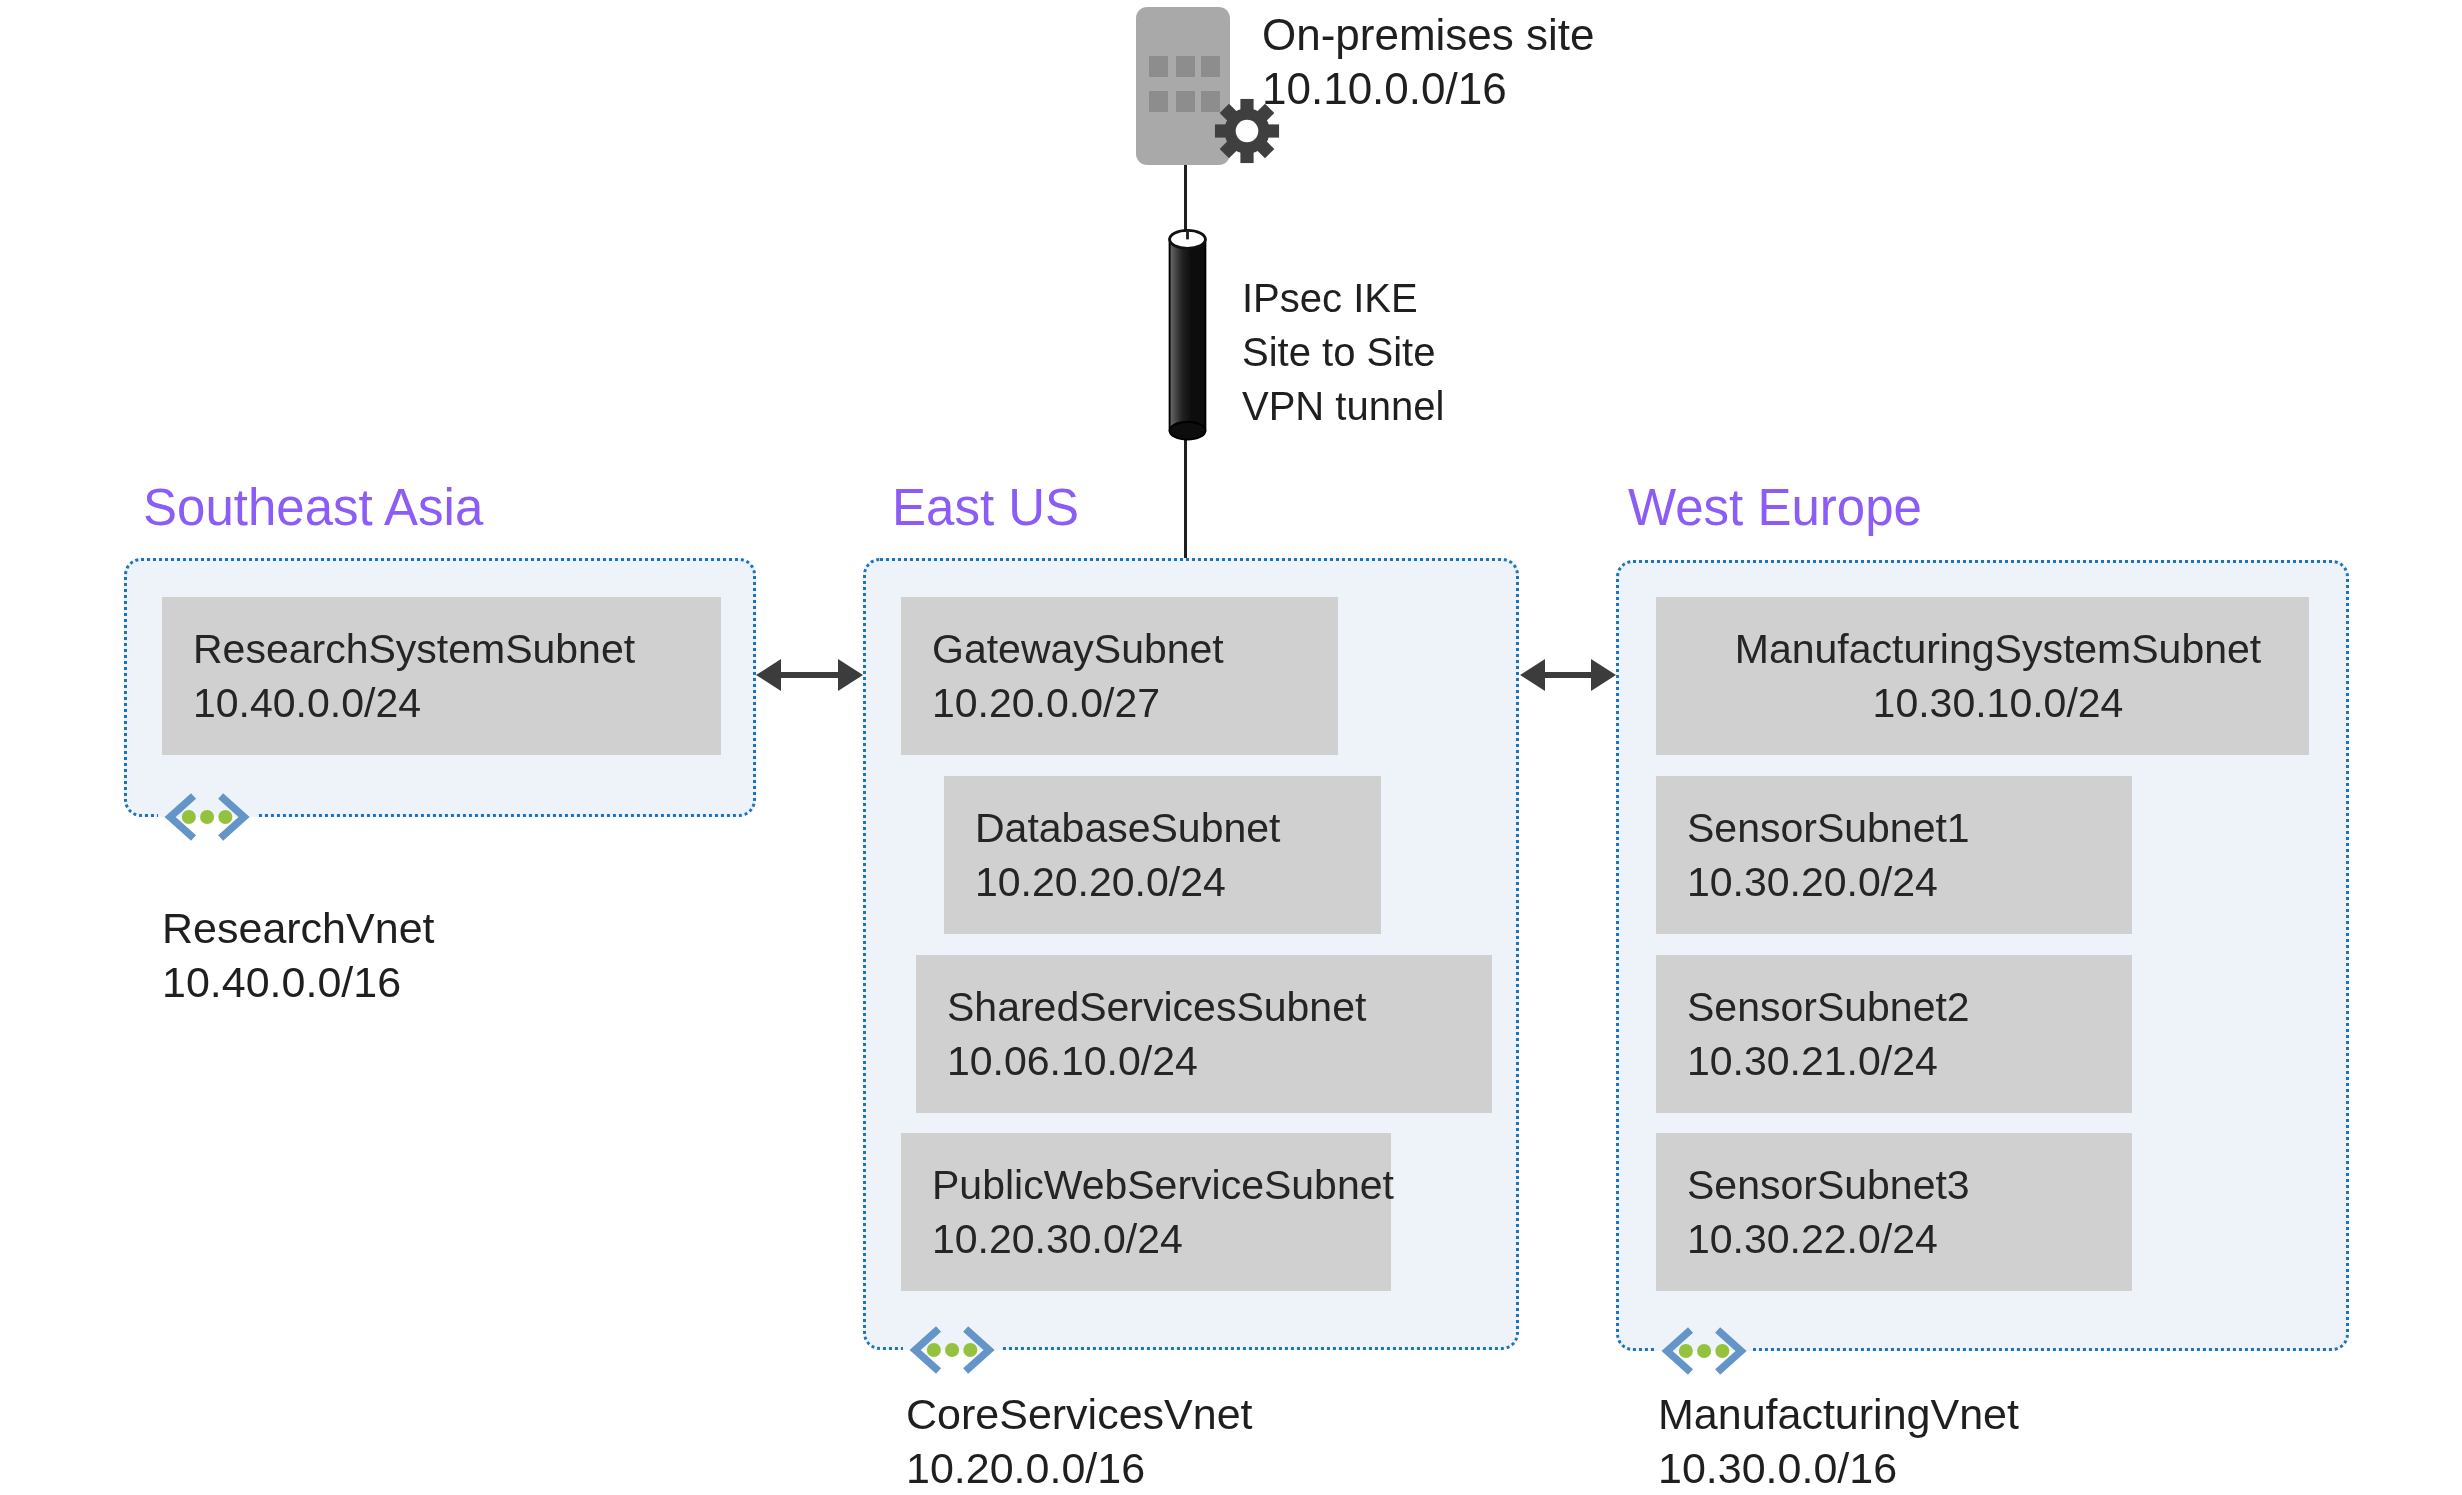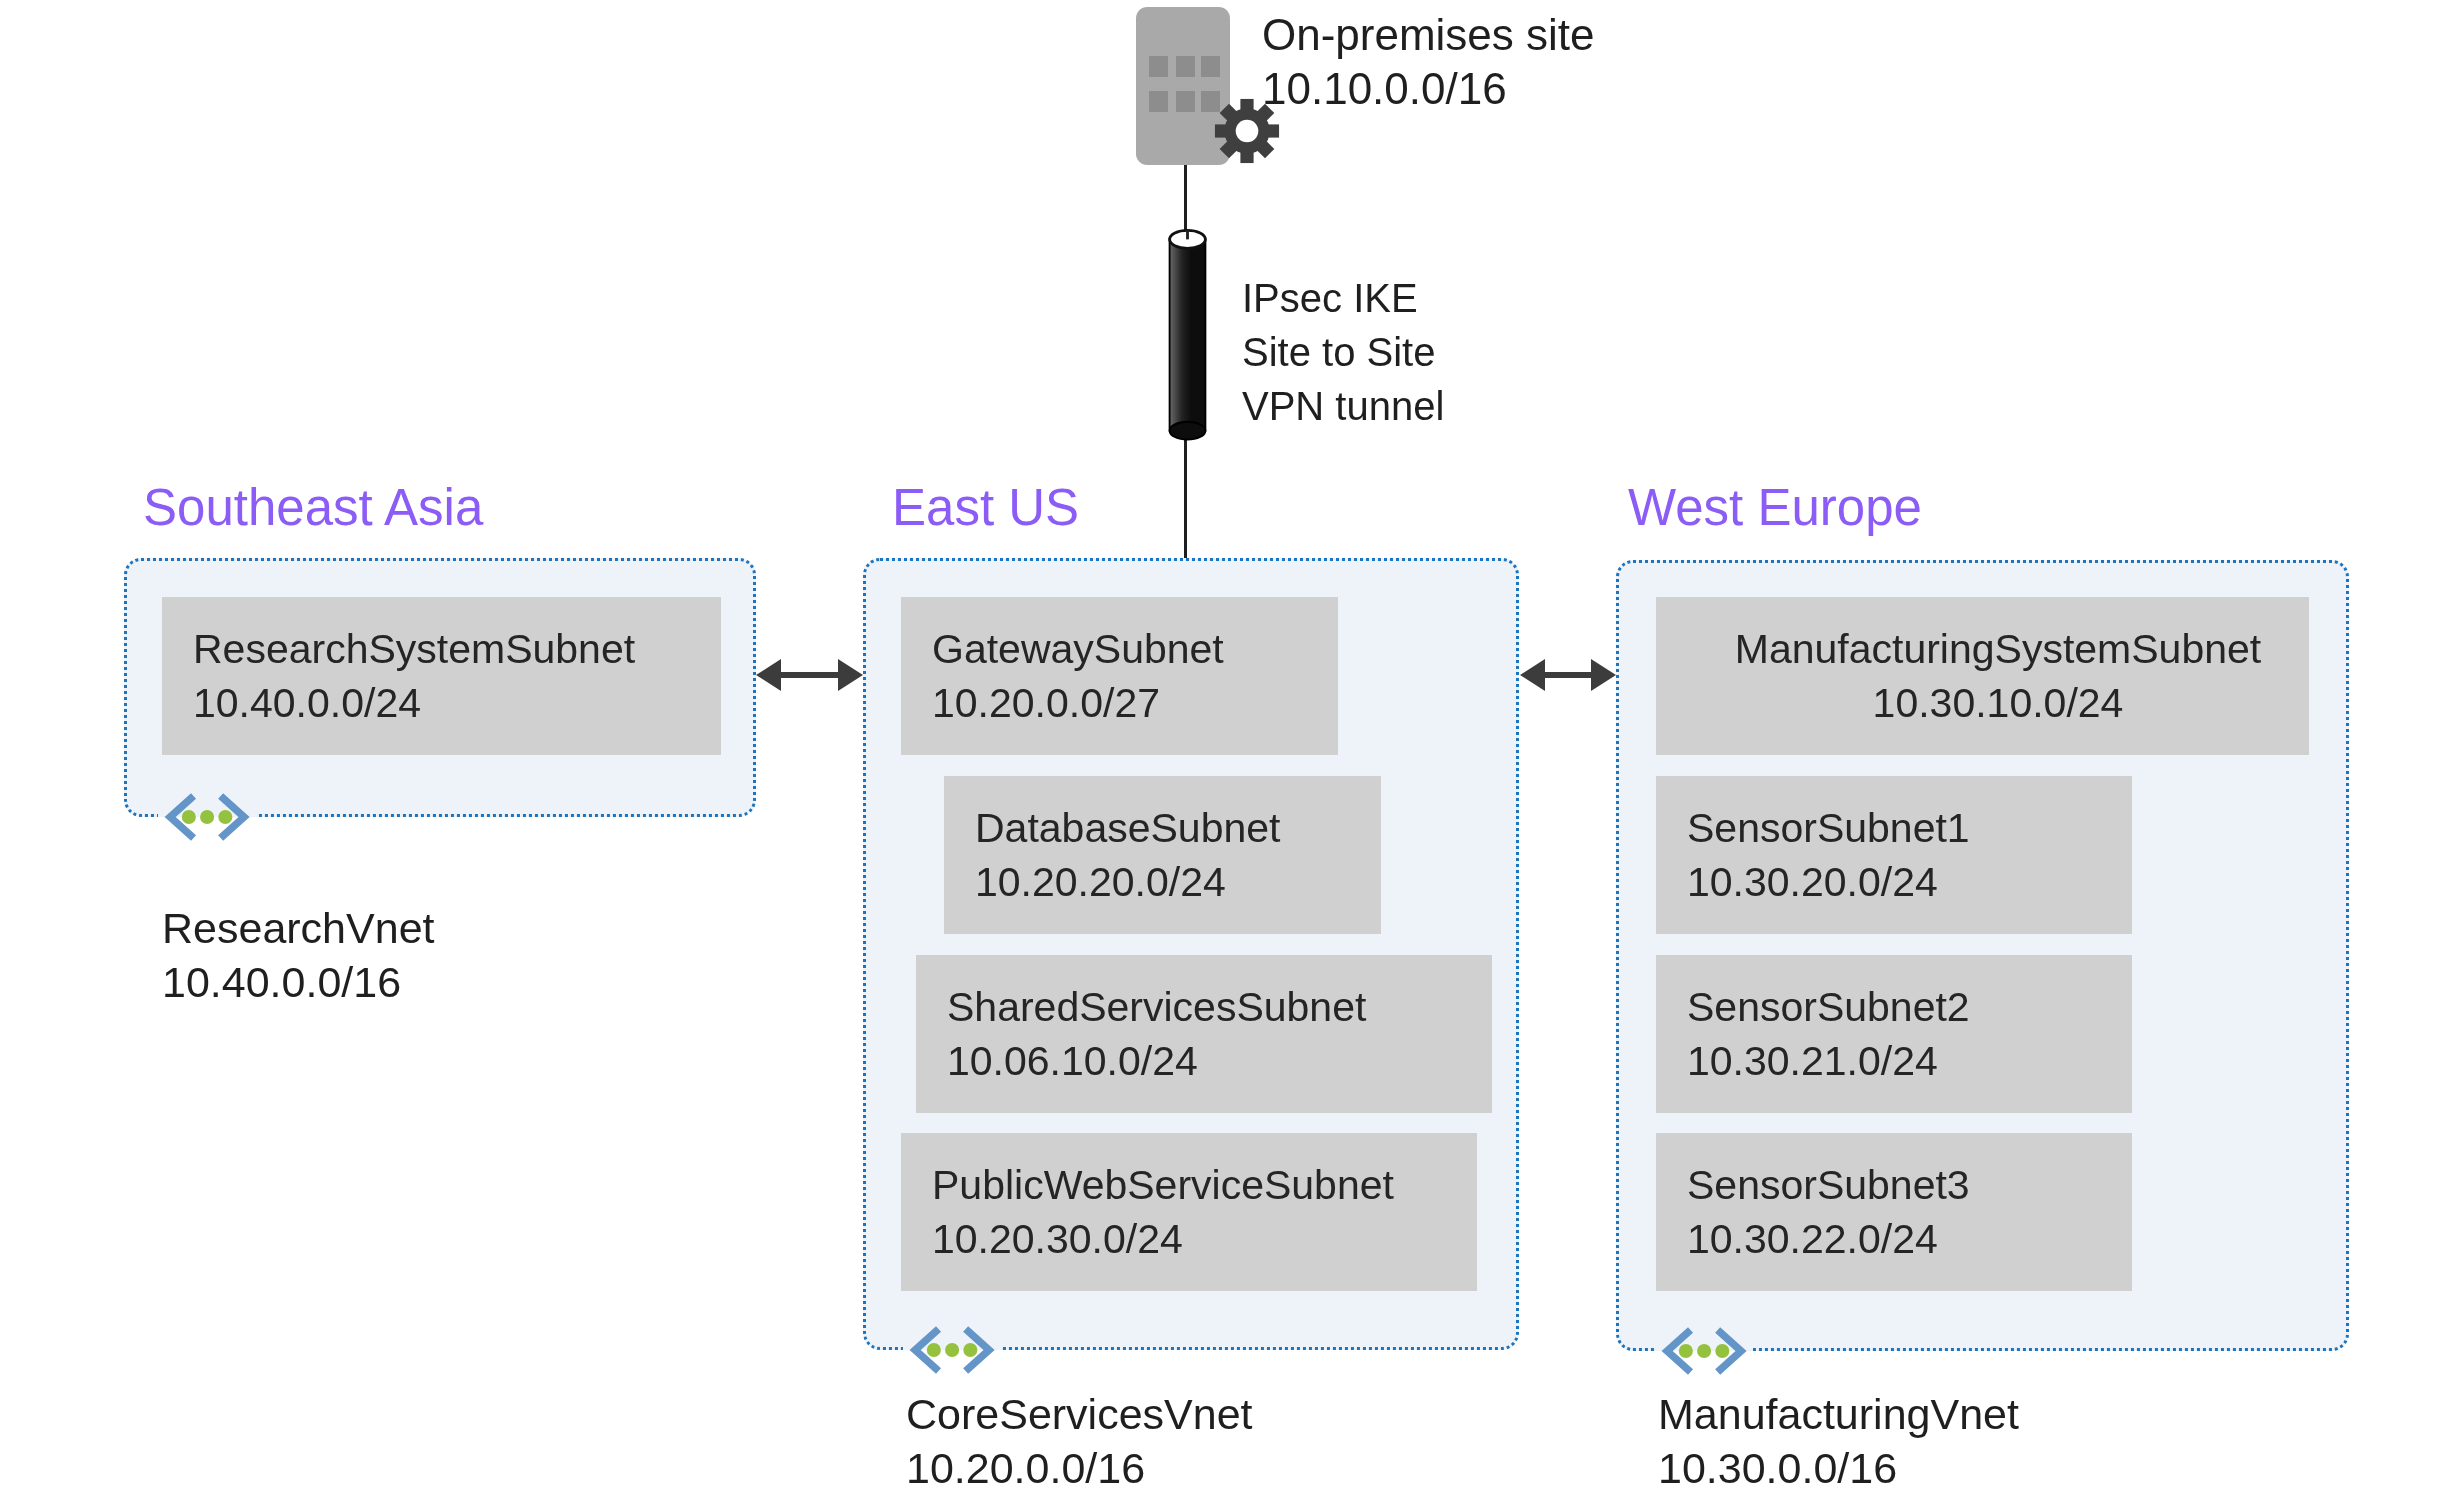--- a/index.html
+++ b/index.html
@@ -115,21 +115,21 @@
     <div>10.20.0.0/27</div>
   </div>
   <div class="subnet" style="left:901px;top:776px;width:437px;height:158px;margin-left:43px;">
     <div>DatabaseSubnet</div>
     <div>10.20.20.0/24</div>
   </div>
   <div class="subnet" style="left:901px;top:955px;width:576px;height:158px;margin-left:15px;">
     <div>SharedServicesSubnet</div>
     <div>10.06.10.0/24</div>
   </div>
-  <div class="subnet" style="left:901px;top:1133px;width:576px;height:158px;">
+  <div class="subnet" style="left:901px;top:1133px;width:490px;height:158px;">
     <div>PublicWebServiceSubnet</div>
     <div>10.20.30.0/24</div>
   </div>
 
   <div class="subnet" style="left:1656px;top:597px;width:653px;height:158px;align-items:center;">
     <div>ManufacturingSystemSubnet</div>
     <div>10.30.10.0/24</div>
   </div>
   <div class="subnet" style="left:1656px;top:776px;width:476px;height:158px;">
     <div>SensorSubnet1</div>

